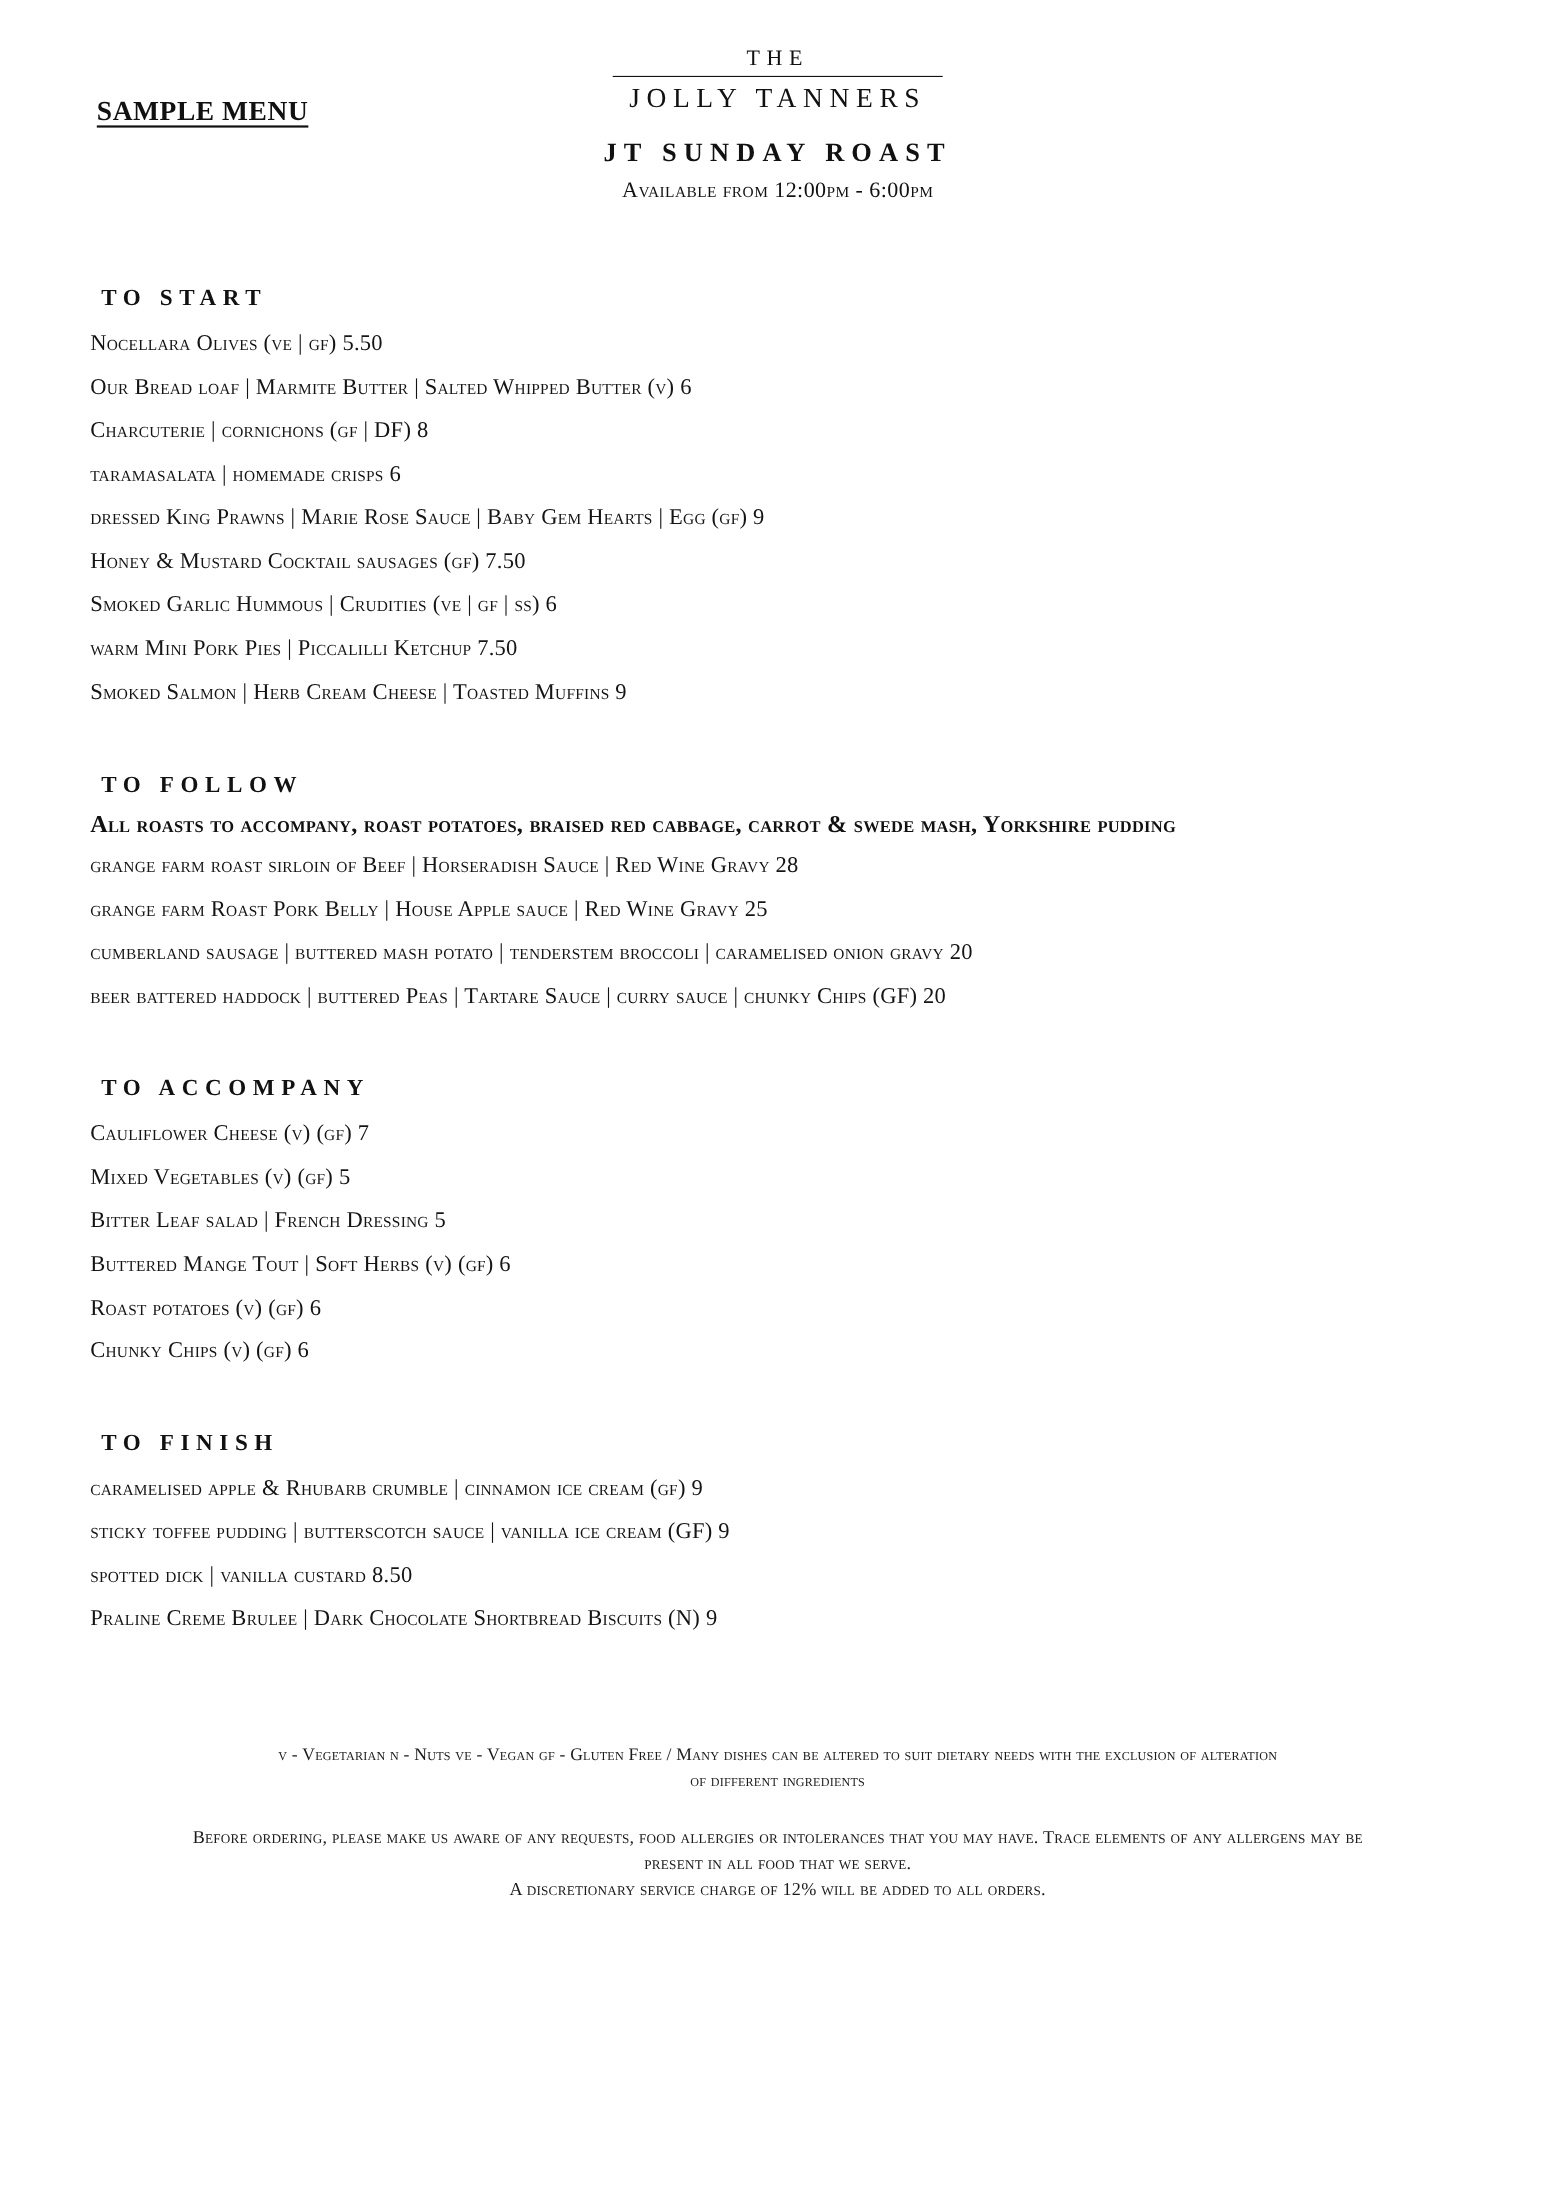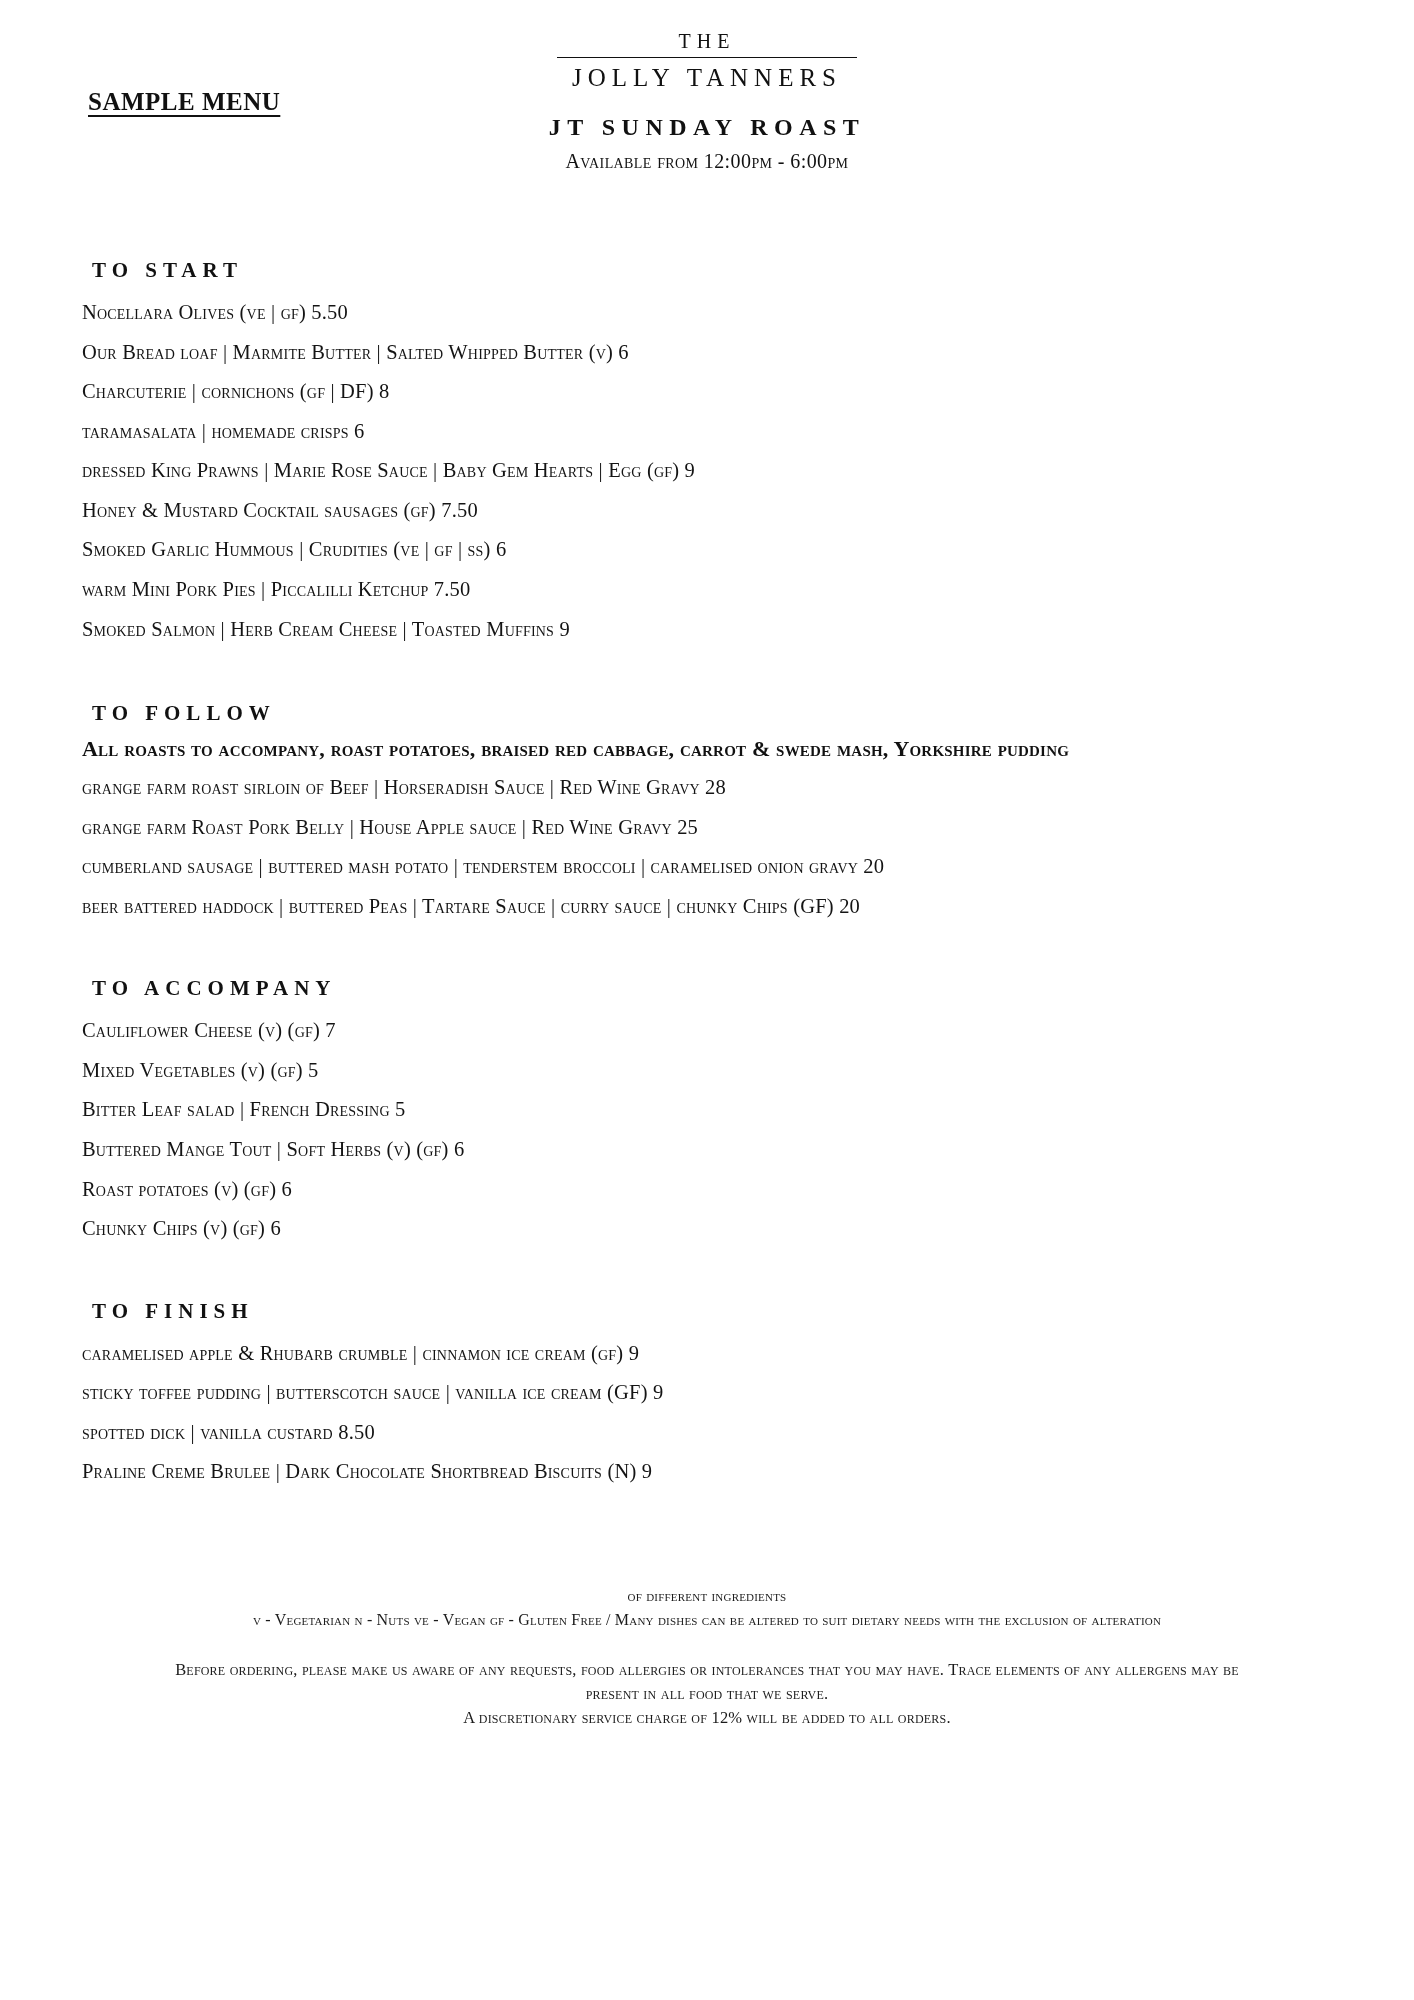--- a/index.html
+++ b/index.html
@@ -35,21 +35,21 @@
     font-family: "Liberation Serif", serif;
     font-weight: bold;
     font-size: 25px;
     letter-spacing: 0.5px;
     text-decoration: underline;
     text-underline-offset: 5px;
     color: #111;
   }
   .brand {
     text-align: center;
-    margin: 4px auto;
+    margin: 16px auto;
     width: 420px;
   }
   .brand-the {
     font-size: 20px;
     letter-spacing: 6px;
     font-variant: small-caps;
     color: #111;
     padding-bottom: 4px;
   }
   .brand-rule {
@@ -198,20 +198,20 @@
       <div class="section-title">TO FINISH</div>
       <div class="item">caramelised apple &amp; Rhubarb crumble | cinnamon ice cream (gf)      9</div>
       <div class="item">sticky toffee pudding | butterscotch sauce | vanilla ice cream  (GF)     9</div>
       <div class="item">spotted dick | vanilla custard  8.50</div>
       <div class="item">Praline Creme Brulee | Dark Chocolate Shortbread Biscuits (N)   9</div>
     </div>
 
   </div>
 
   <div class="footer">
+    <div class="footer-key">v - Vegetarian  n - Nuts  ve - Vegan  gf - Gluten Free  / Many dishes can be altered to suit dietary needs with the exclusion of alteration</div>
     <div class="footer-key">of different ingredients</div>
-    <div class="footer-key">v - Vegetarian  n - Nuts  ve - Vegan  gf - Gluten Free  / Many dishes can be altered to suit dietary needs with the exclusion of alteration</div>
     <div class="footer-legal">Before ordering, please make us aware of any requests, food allergies or intolerances that you may have. Trace elements of any allergens may be</div>
     <div class="footer-legal" style="margin-top:0">present in all food that we serve.</div>
     <div class="footer-legal" style="margin-top:0">A discretionary service charge of 12% will be added to all orders.</div>
   </div>
 
 </div>
 
 </body></html>

